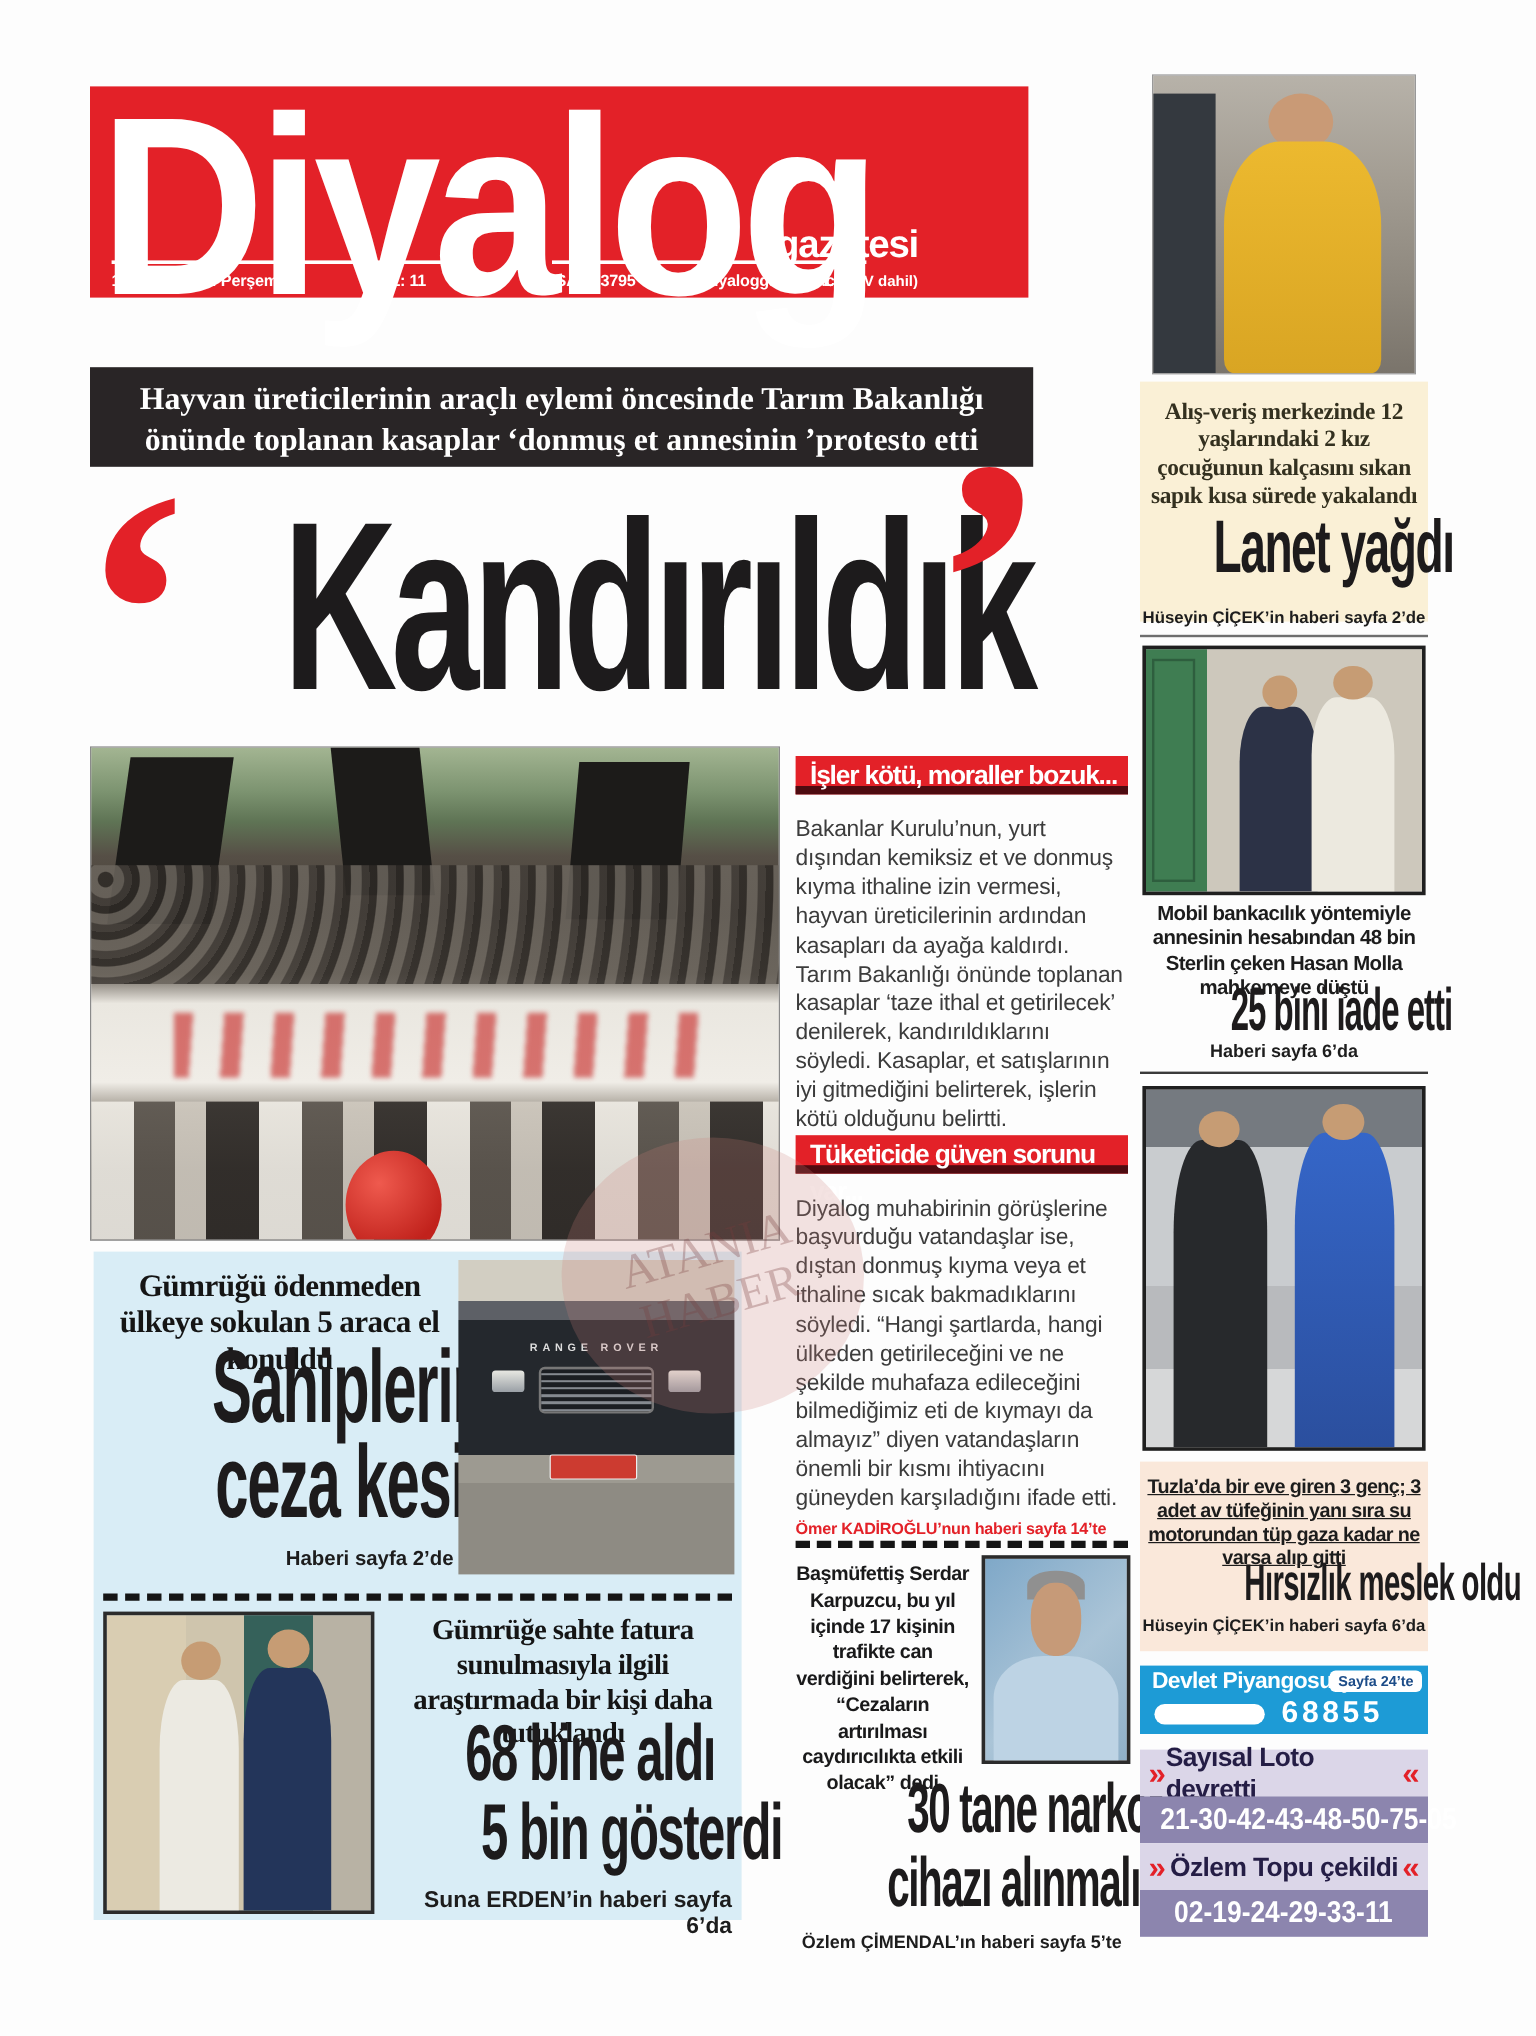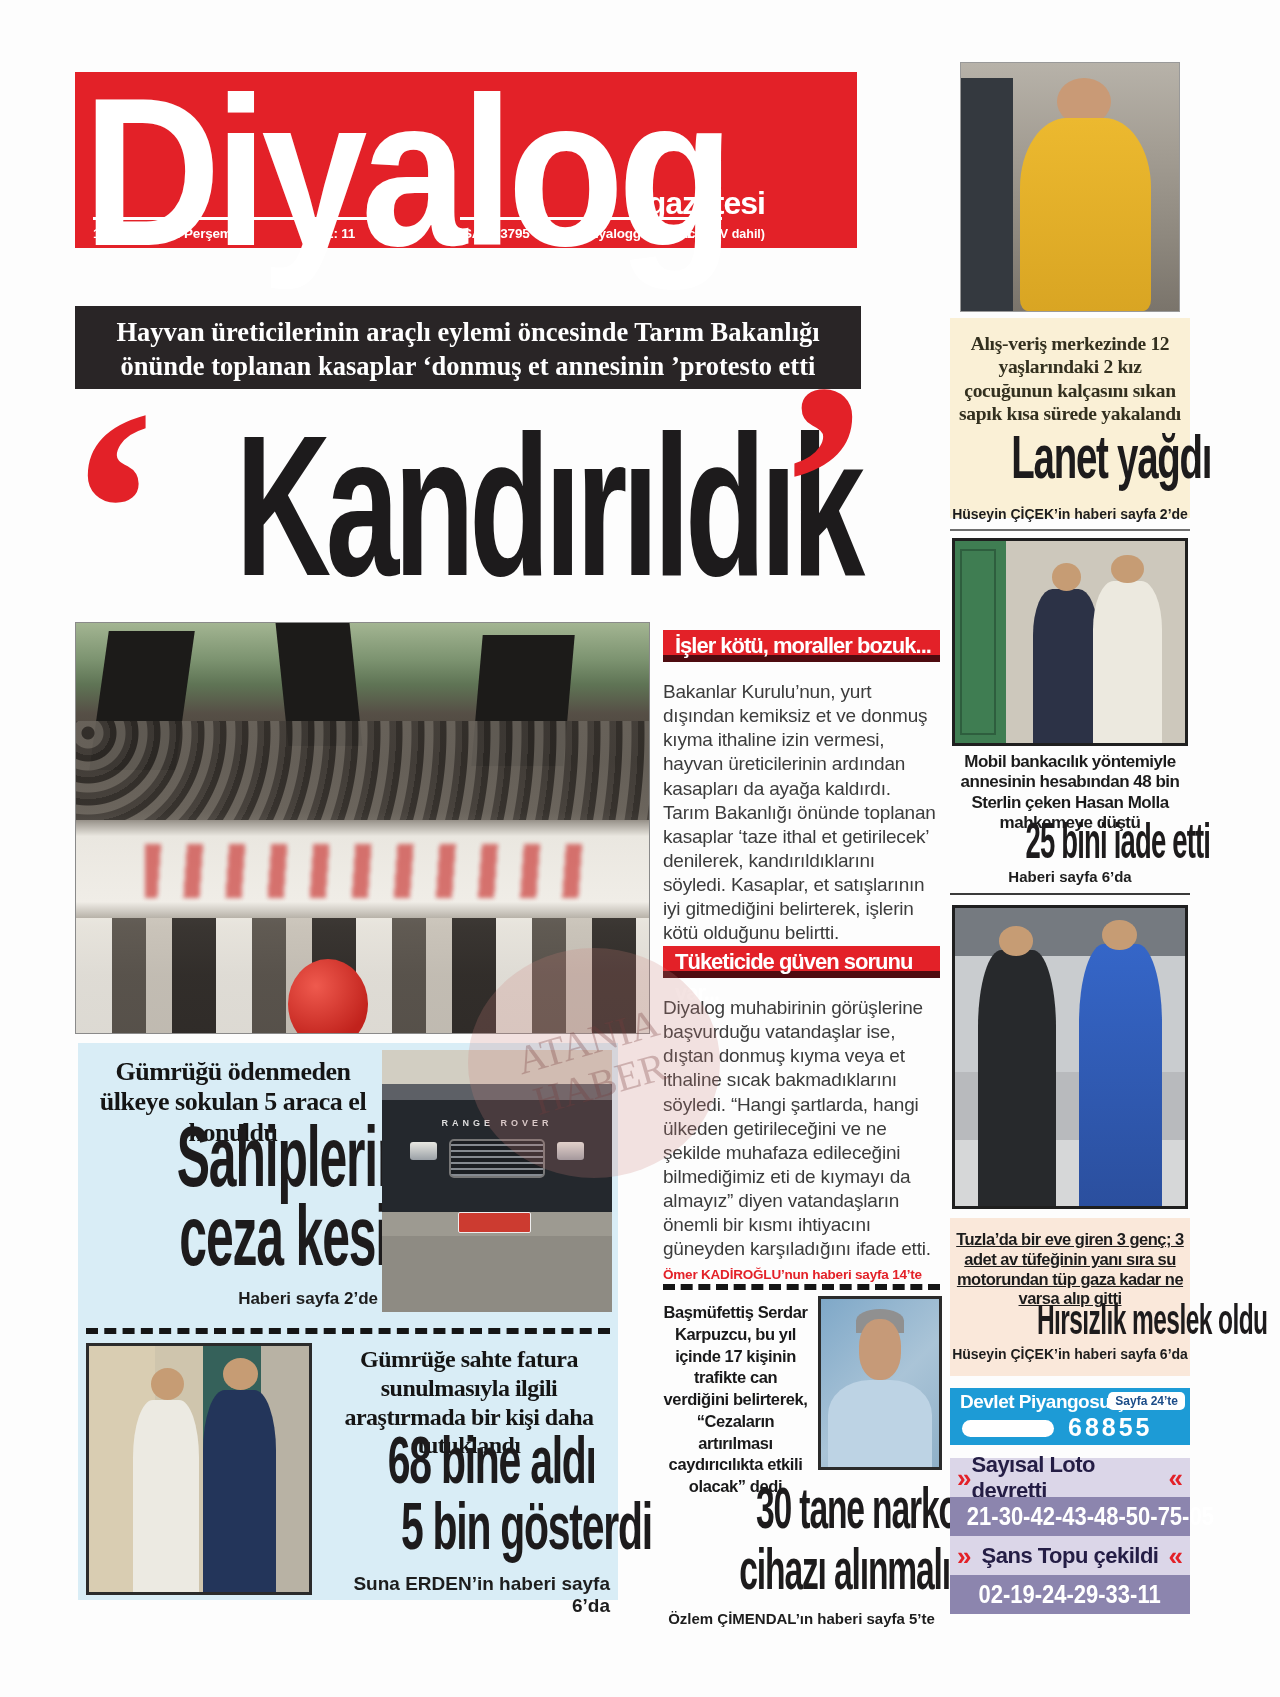--- a/index.html
+++ b/index.html
@@ -309,21 +309,21 @@
   <div class="abs loto-bar barA">
     <span class="chev">»</span>
     <span class="t">Sayısal Loto devretti</span>
     <span class="chev">«</span>
   </div>
   <div class="abs num-bar numA">
     <span>21-30-42-43-48-50-75-05</span>
   </div>
   <div class="abs loto-bar barB">
     <span class="chev">»</span>
-    <span class="t">Şans Topu çekildi</span>
+    <span class="t">Özlem Topu çekildi</span>
     <span class="chev">«</span>
   </div>
   <div class="abs num-bar numB">
     <span>02-19-24-29-33-11</span>
   </div>
 
   <div class="abs watermark">
     <span>ATANIA HABER</span>
   </div>
 

